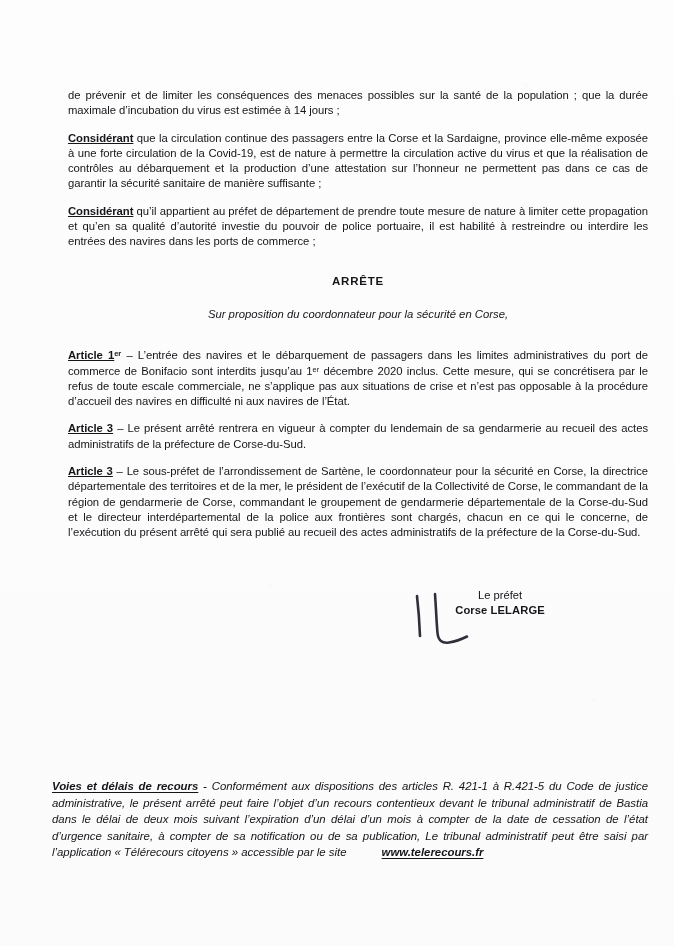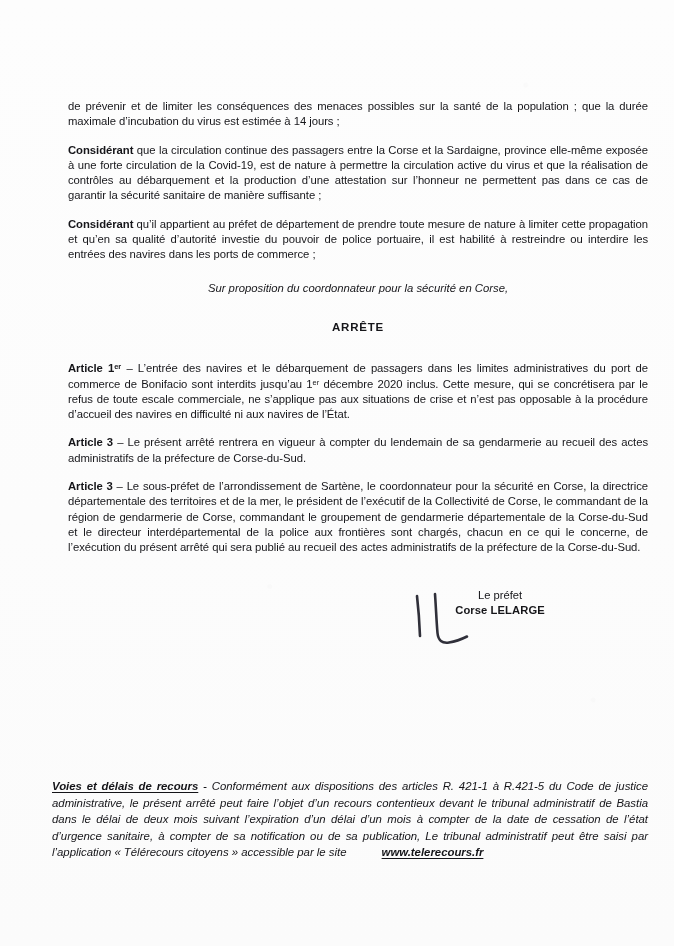--- a/index.html
+++ b/index.html
@@ -31,30 +31,31 @@
       linear-gradient(180deg, #fdfdfd 0%, #fcfcfc 55%, #fbfbfb 100%);
     pointer-events: none;
   }
   .body-area {
     position: absolute;
     left: 68px;
     top: 86px;
     width: 580px;
   }
   p.para {
-    margin: 13px 0 12px 0;
+    margin: 2px 0 12px 0;
     font-size: 11.3px;
     line-height: 15.3px;
     text-align: justify;
     text-justify: inter-word;
     letter-spacing: -0.05px;
   }
   p.para:last-child { margin-bottom: 0; }
   .lead {
     font-weight: bold;
+    text-decoration: underline;
   }
   .centered {
     text-align: center;
     margin: 0;
     font-size: 11.3px;
     line-height: 15.3px;
   }
   .proposition {
     font-style: italic;
     margin-top: 18px;
@@ -144,23 +145,23 @@
     </p>
 
     <p class="para">
       <span class="lead">Considérant</span><span> que la circulation continue des passagers entre la Corse et la Sardaigne, province elle-même exposée à une forte circulation de la Covid-19, est de nature à permettre la circulation active du virus et que la réalisation de contrôles au débarquement et la production d’une attestation sur l’honneur ne permettent pas dans ce cas de garantir la sécurité sanitaire de manière suffisante ;</span>
     </p>
 
     <p class="para">
       <span class="lead">Considérant</span><span> qu’il appartient au préfet de département de prendre toute mesure de nature à limiter cette propagation et qu’en sa qualité d’autorité investie du pouvoir de police portuaire, il est habilité à restreindre ou interdire les entrées des navires dans les ports de commerce ;</span>
     </p>
 
+    <p class="centered arrete">ARRÊTE</p>
+
     <p class="centered proposition">Sur proposition du coordonnateur pour la sécurité en Corse,</p>
-
-    <p class="centered arrete">ARRÊTE</p>
 
     <div class="articles">
 
       <p class="para">
         <span class="lead">Article 1</span><sup class="ord">er</sup><span> – </span><span>L’entrée des navires et le débarquement de passagers dans les limites administratives du port de commerce de Bonifacio sont interdits jusqu’au 1</span><sup class="ord-n">er</sup><span> décembre 2020 inclus. Cette mesure, qui se concrétisera par le refus de toute escale commerciale, ne s’applique pas aux situations de crise et n’est pas opposable à la procédure d’accueil des navires en difficulté ni aux navires de l’État.</span>
       </p>
 
       <p class="para art-gap">
         <span class="lead">Article 3</span><span> – </span><span>Le présent arrêté rentrera en vigueur à compter du lendemain de sa gendarmerie au recueil des actes administratifs de la préfecture de Corse-du-Sud.</span>
       </p>

